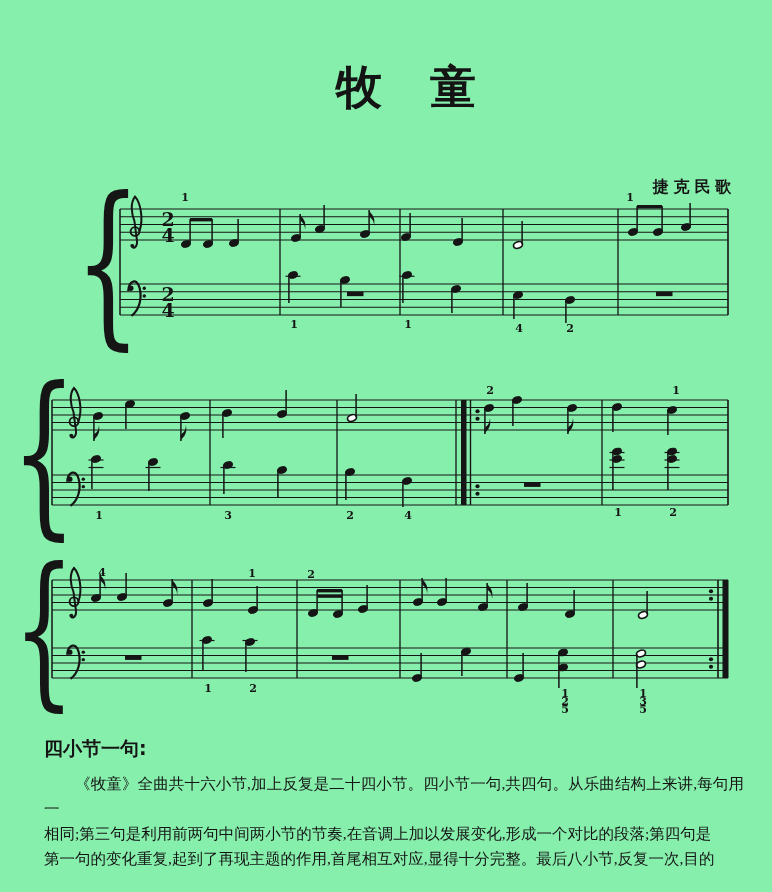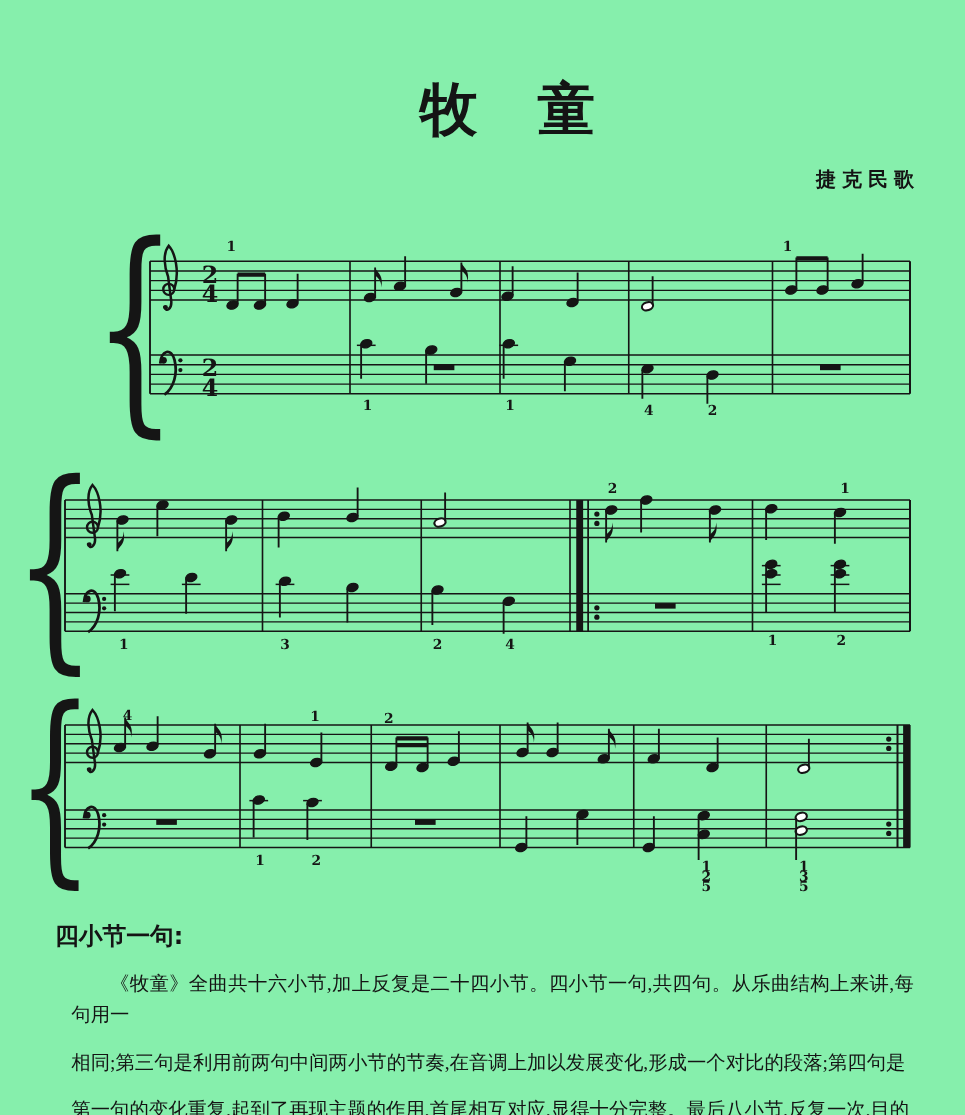--- a/index.html
+++ b/index.html
@@ -3,26 +3,26 @@
 <meta charset="utf-8">
 <style>
   html,body{margin:0;padding:0;background:#e8e8e8;}
   .page{position:relative;width:772px;height:892px;background:#86efac;overflow:hidden;
         font-family:"Liberation Serif",serif;color:#141414;}
   .title{position:absolute;top:26px;left:0;width:100%;text-align:center;
          transform:translateX(28px);font-size:46px;font-weight:bold;
          letter-spacing:0.35em;font-family:"DejaVu Serif",serif;}
   .credits{position:absolute;top:131px;right:36px;text-align:right;
            font-size:16px;line-height:28px;font-weight:bold;}
-  .credits div{letter-spacing:0.3em;}
+  .credits div{letter-spacing:0.3em;margin-top:42px;}
   svg.score{position:absolute;left:0;top:0;}
   .tips{position:absolute;left:44px;top:736px;width:700px;}
   .tips-heading{font-size:19px;font-weight:bold;font-family:"DejaVu Sans",sans-serif;
                 margin-bottom:9px;}
-  .tips-line{font-size:15.5px;line-height:25px;margin:13px;text-align:justify;}
+  .tips-line{font-size:15.5px;line-height:25px;margin:0;text-align:justify;}
   .tips-line.indent{text-indent:2em;}
 </style>
 </head>
 <body>
 
 <div class="page">
   <h1 class="title">牧 童</h1>
   <div class="credits">
     <div>捷克民歌</div>
   </div>

